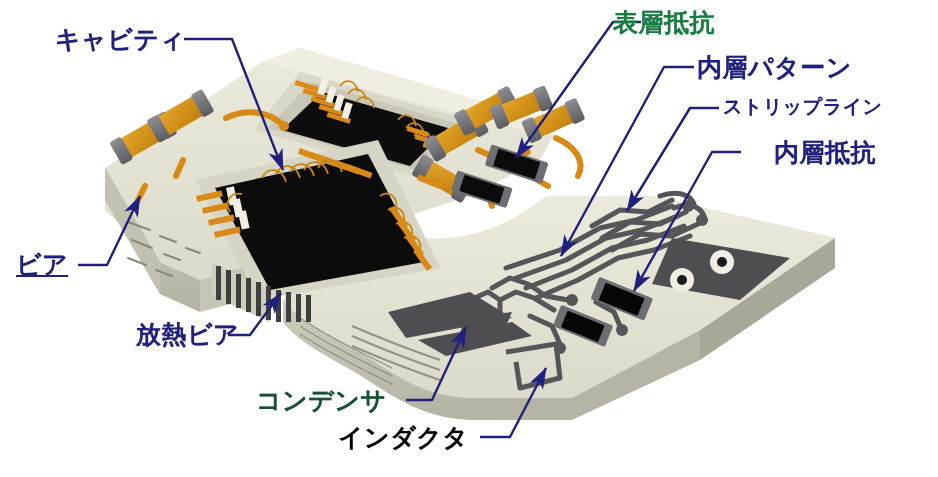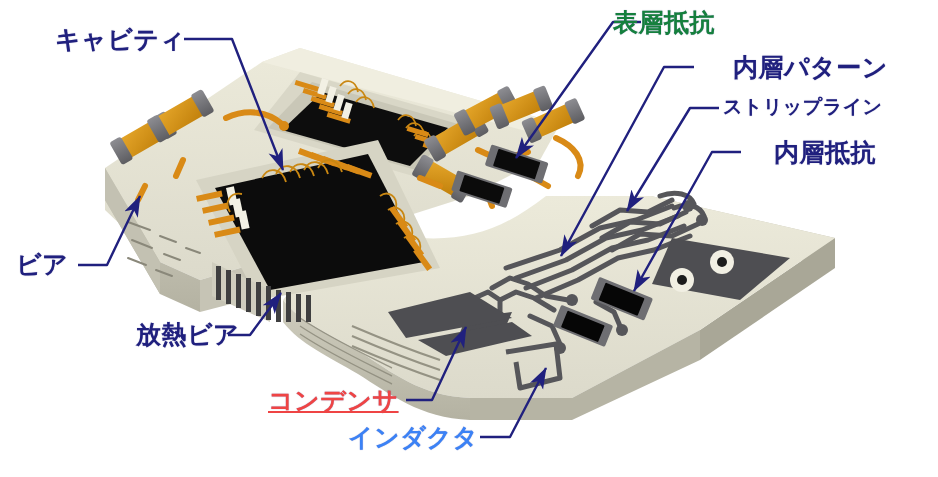--- a/index.html
+++ b/index.html
@@ -338,23 +338,23 @@
         <polyline points="480,437 510,437 546,368" marker-end="url(#arw)"></polyline>
         <polyline points="641,22 613,22 516,158" marker-end="url(#arw)"></polyline>
         <polyline points="694,67 664,67 561,256" marker-end="url(#arw)"></polyline>
         <polyline points="719,108 690,108 627,211" marker-end="url(#arw)"></polyline>
         <polyline points="741,152 712,152 634,291" marker-end="url(#arw)"></polyline>
       </g>
   </svg>
 
   <div id="label-layer">
       <div class="callout" style="left: 55px; top: 27px; color: rgb(32, 32, 126);">キャビティ</div>
-      <div class="callout" style="left: 16px; top: 252px; color: rgb(32, 32, 126);">ビア</div>
+      <div class="callout" style="left: 16px; top: 252px; color: rgb(32, 32, 126); text-decoration: underline;">ビア</div>
       <div class="callout" style="left: 105px; top: 322px; color: rgb(32, 32, 126); margin-left: 31px;">放熱ビア</div>
-      <div class="callout" style="left: 268px; top: 388px; color: #ef4444; text-decoration: underline;">コンデンサ</div>
-      <div class="callout" style="left: 348px; top: 425px; color: #3b82f6;">インダクタ</div>
+      <div class="callout" style="left: 256px; top: 388px; color: #14532d;">コンデンサ</div>
+      <div class="callout" style="left: 338px; top: 425px; color: #000000;">インダクタ</div>
       <div class="callout" style="left: 613px; top: 10px; color: #15803d; text-align: right;">表層抵抗</div>
-      <div class="callout" style="left: 697px; top: 55px; color: rgb(32, 32, 126); margin-left: 36px;">内層パターン</div>
+      <div class="callout" style="left: 697px; top: 55px; color: rgb(32, 32, 126);">内層パターン</div>
       <div class="callout small" style="left: 723px; top: 97px; color: rgb(32, 32, 126);">ストリップライン</div>
       <div class="callout" style="left: 774px; top: 140px; color: rgb(32, 32, 126);">内層抵抗</div>
     </div>
 
 </div>
 
 </body></html>

